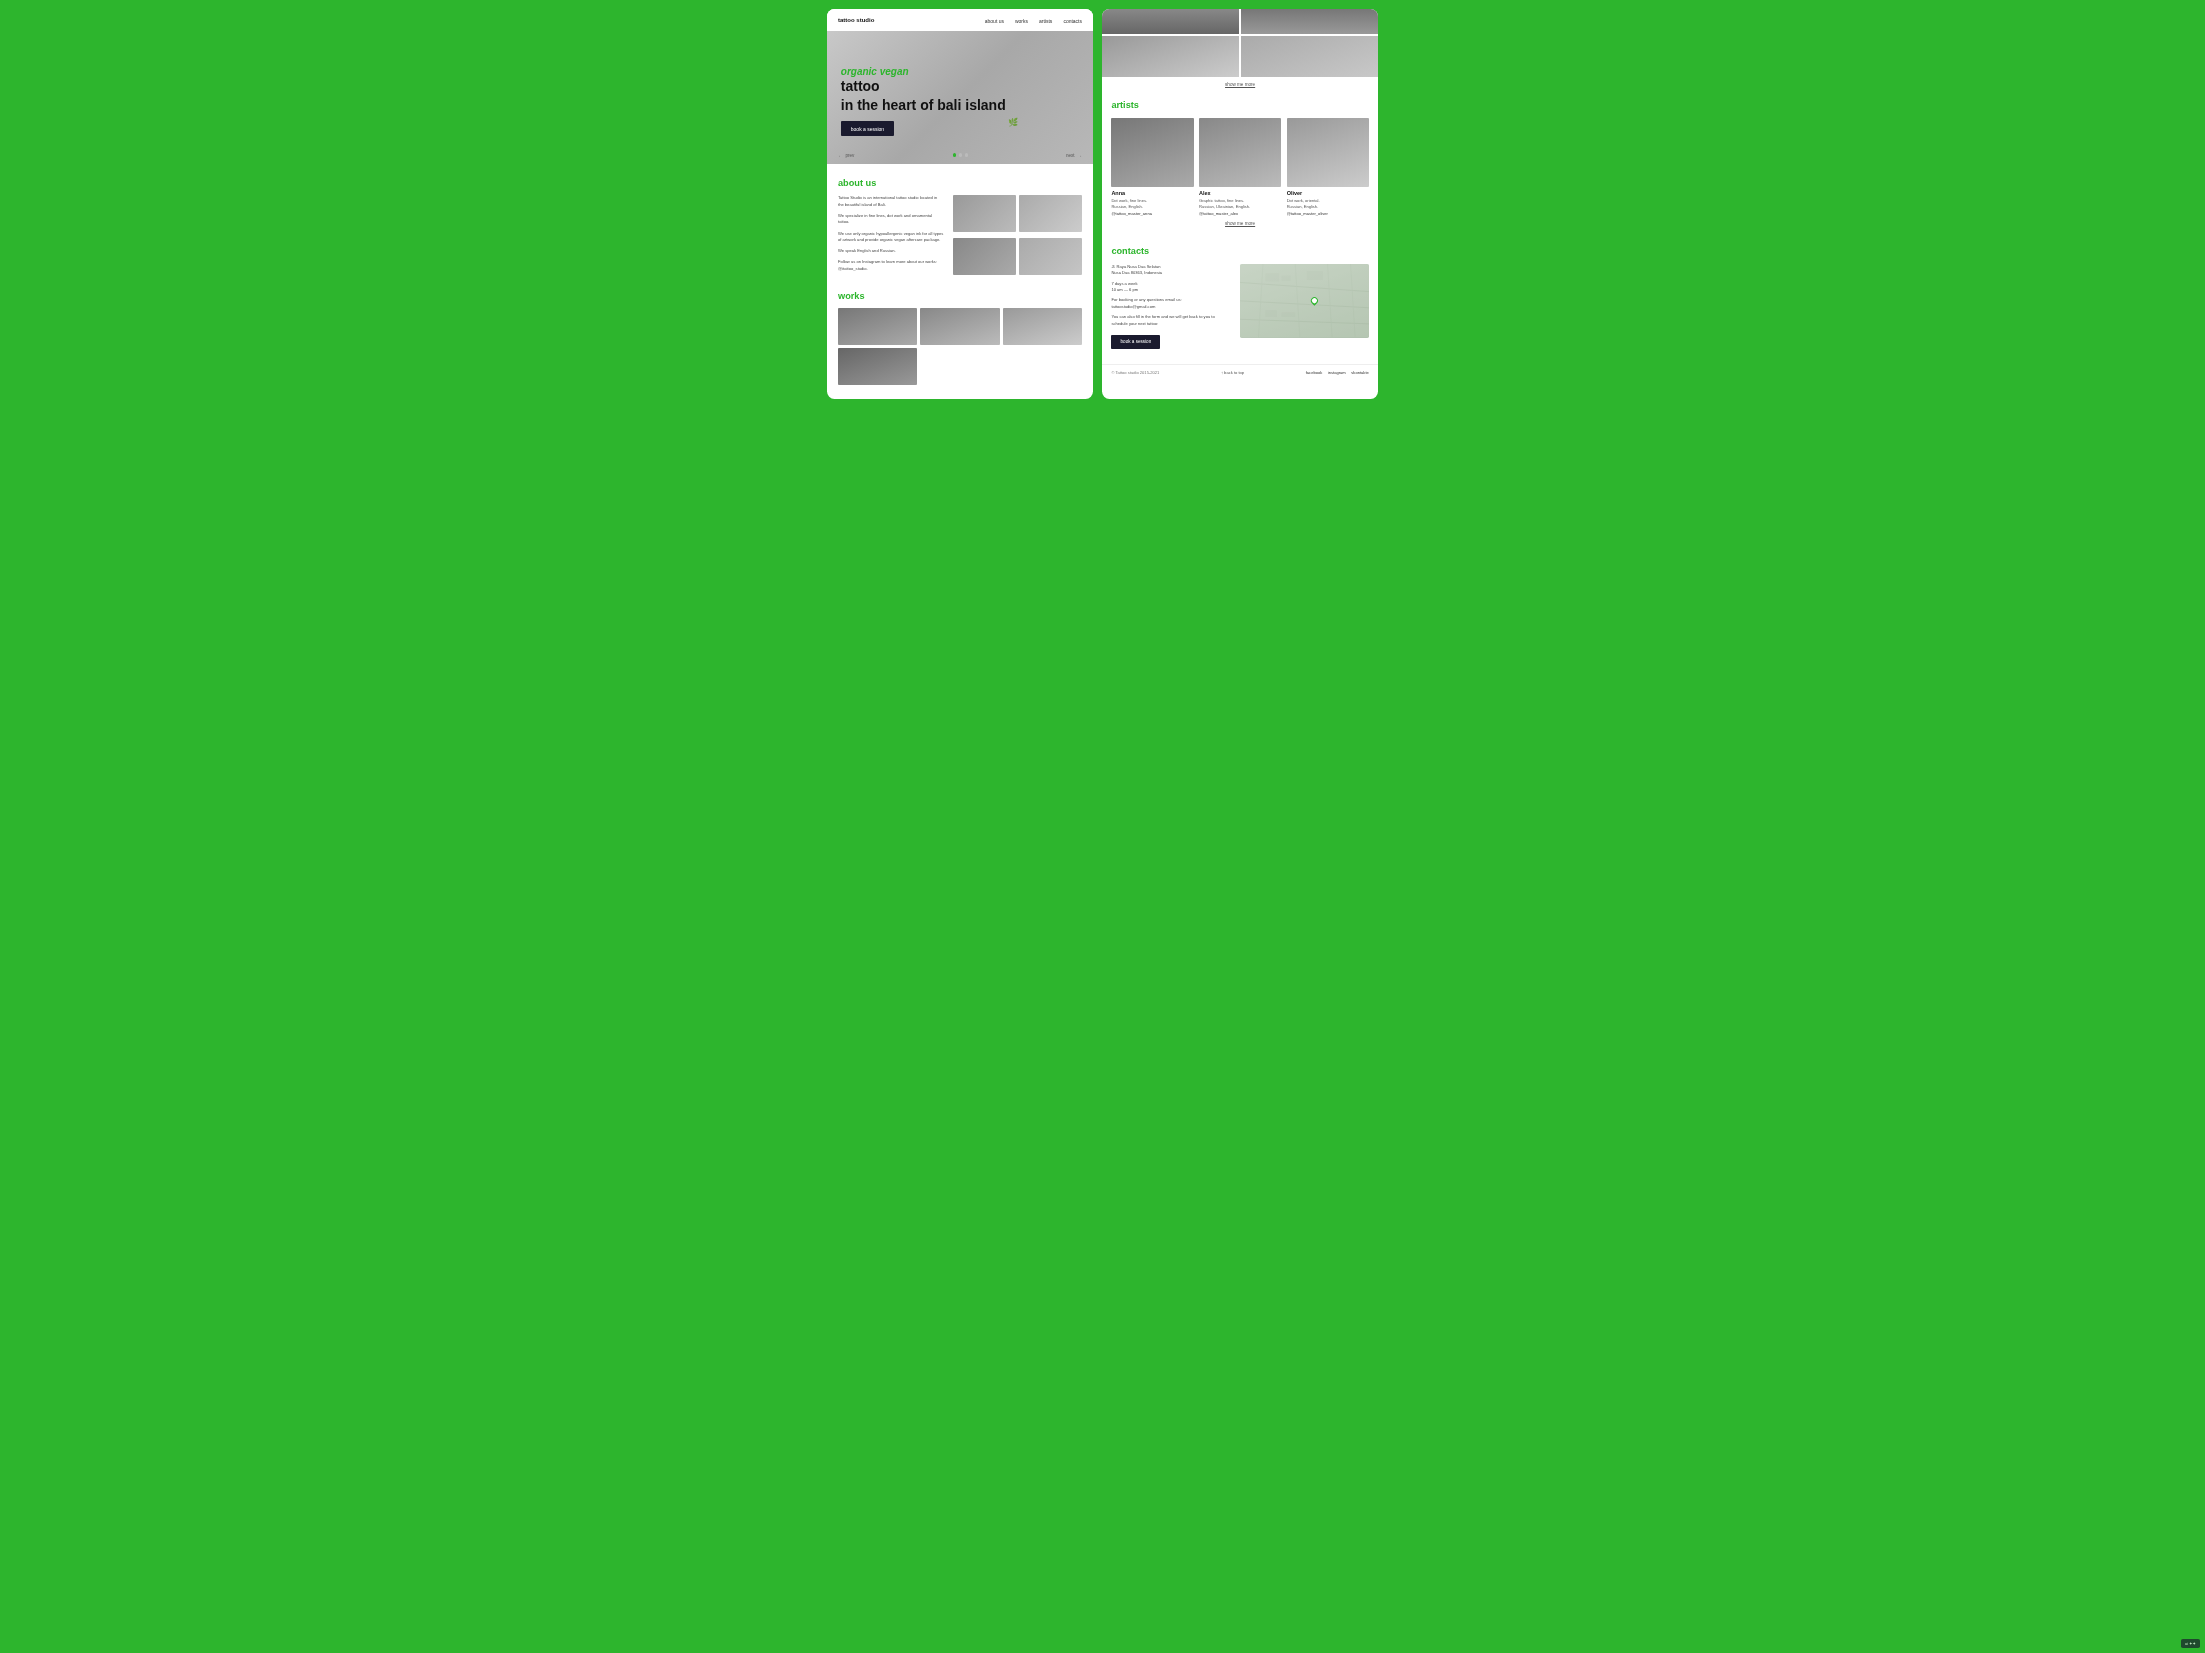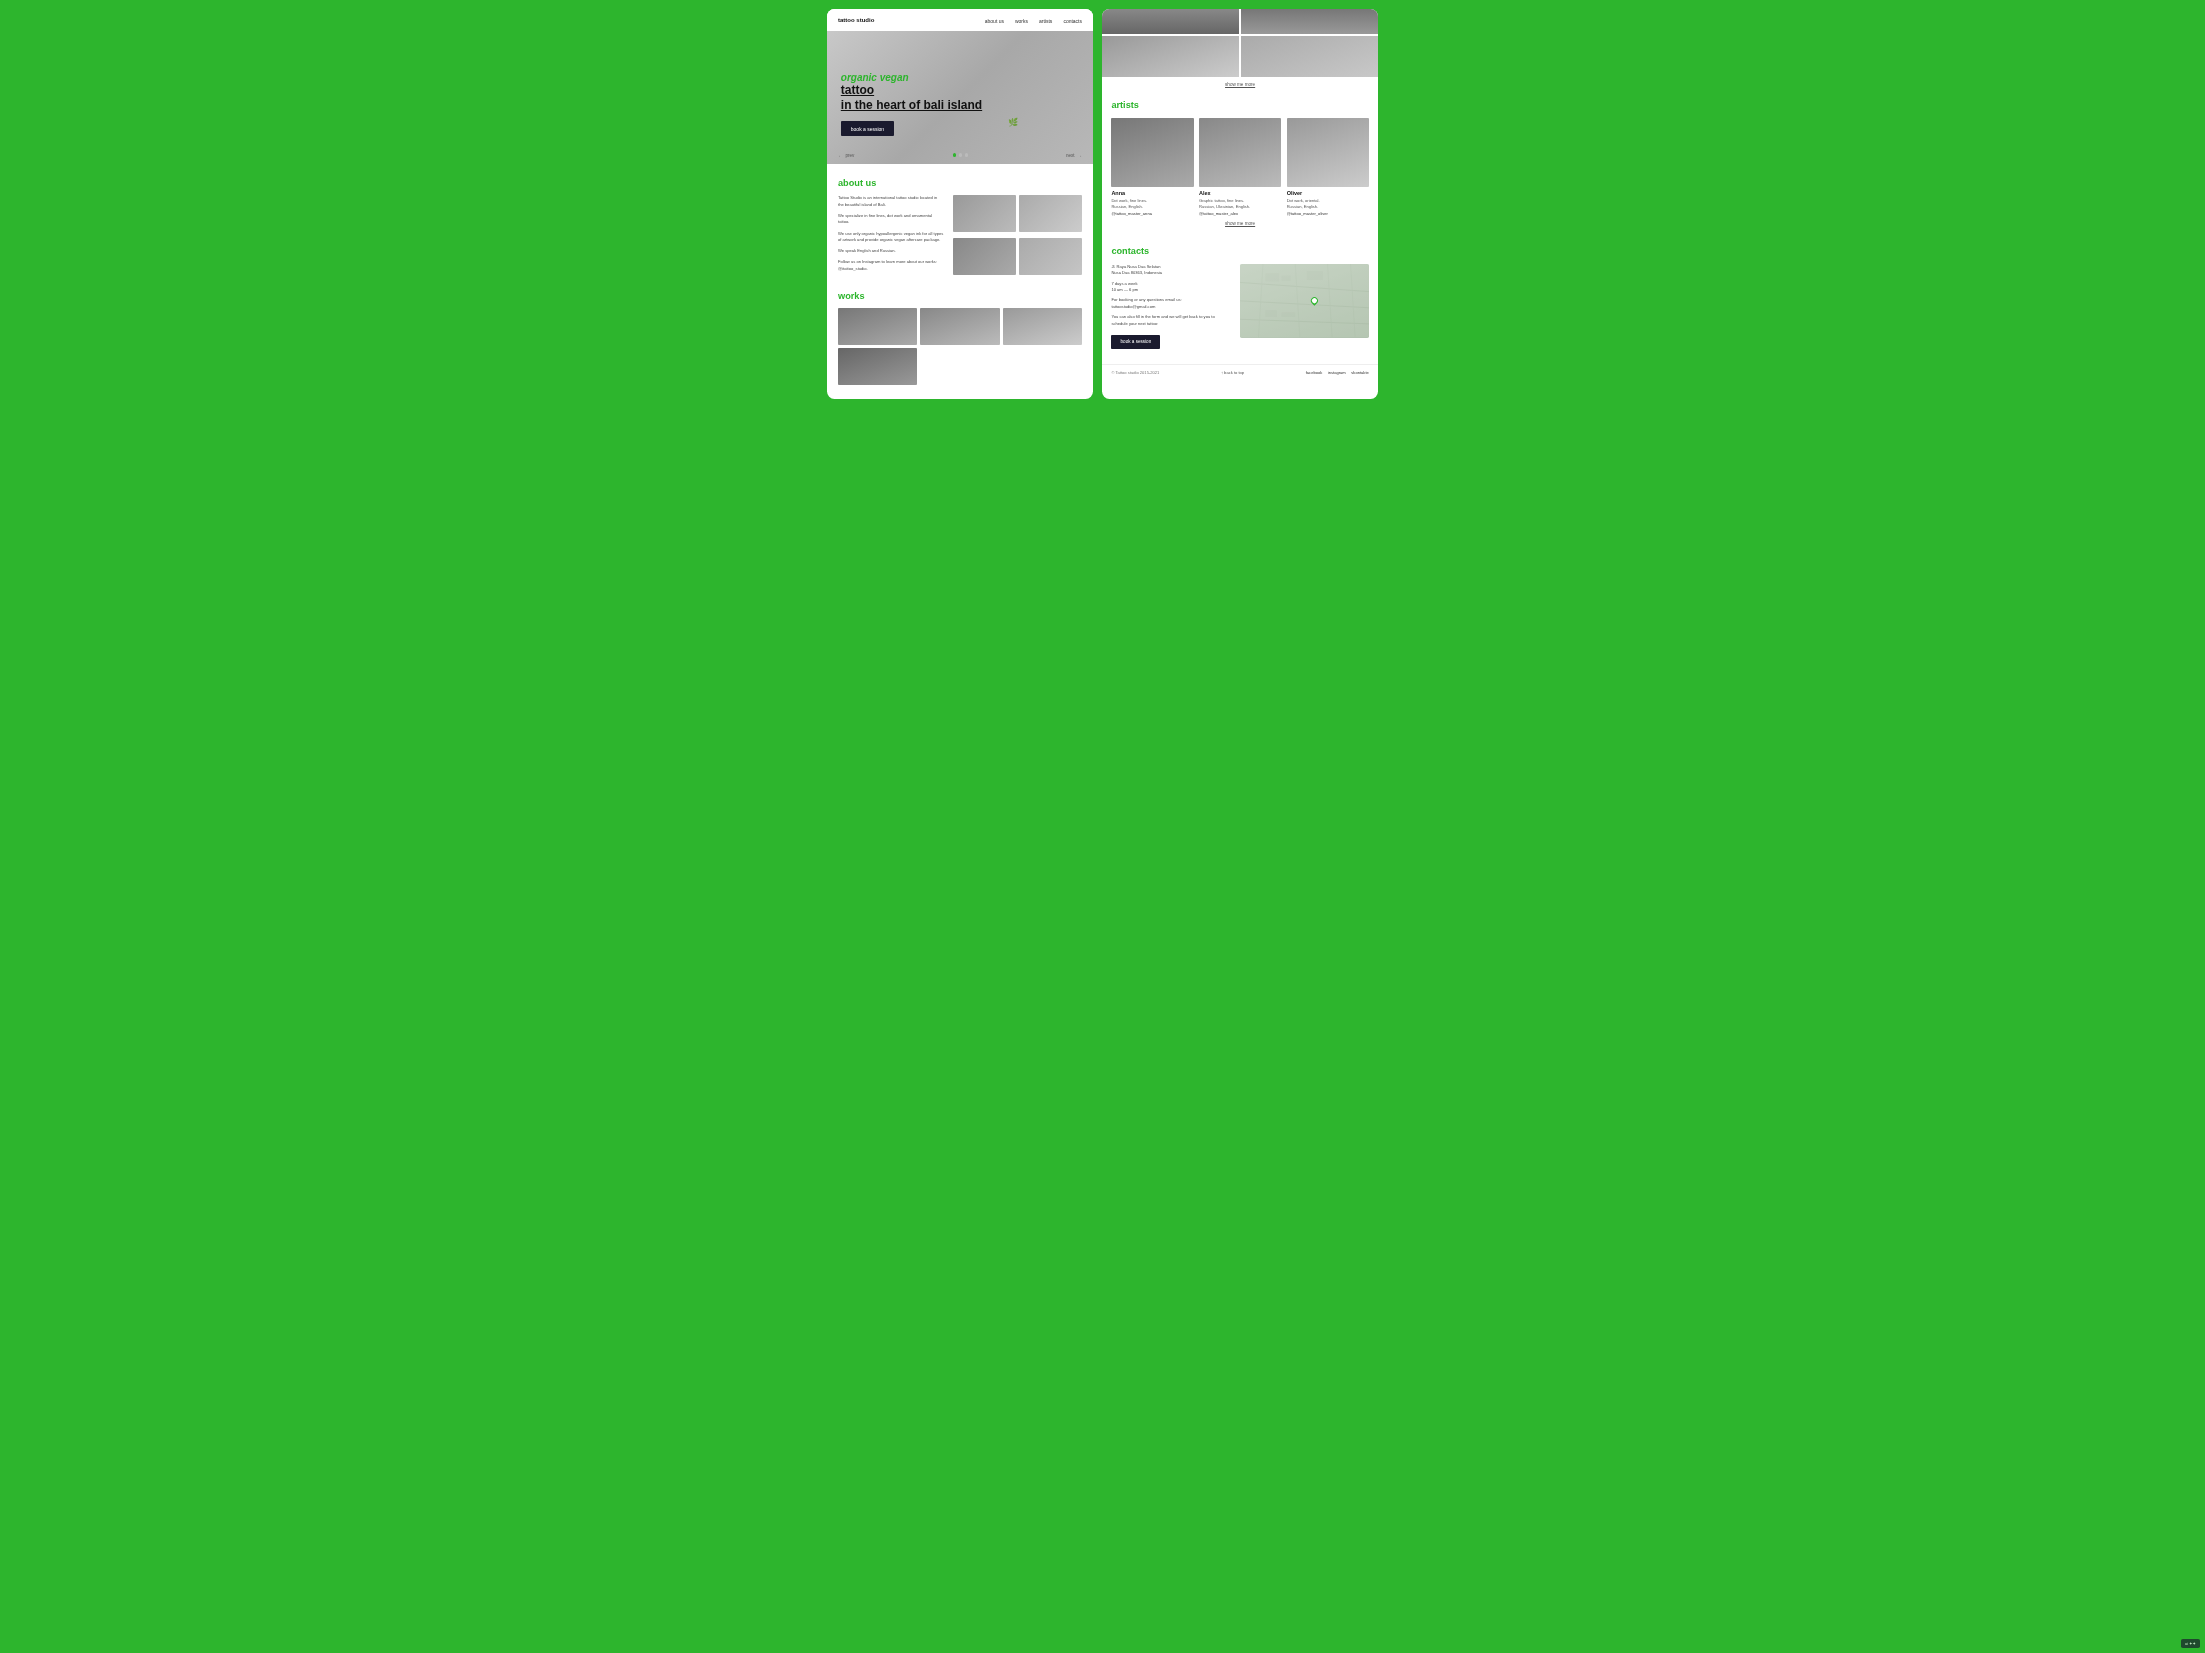--- a/index.html
+++ b/index.html
@@ -73,25 +73,24 @@
       left: 13.8px;
       bottom: 27.6px;
     }
     .hero-title-green {
       font-size: 10px;
       font-weight: 700;
       color: #2db52d;
       font-style: italic;
     }
     .hero-title-black {
-      font-size: 12px;
+      font-size: 14px;
       font-weight: 700;
       color: #111;
       line-height: 1.3;
-      text-decoration: underline;
     }
     .hero-btn {
       margin-top: 7.4px;
       background: #1a1a2e;
       color: #fff;
       border: none;
       padding: 4.6px 10px;
       font-size: 5px;
       cursor: pointer;
       border-radius: 0.9px;

